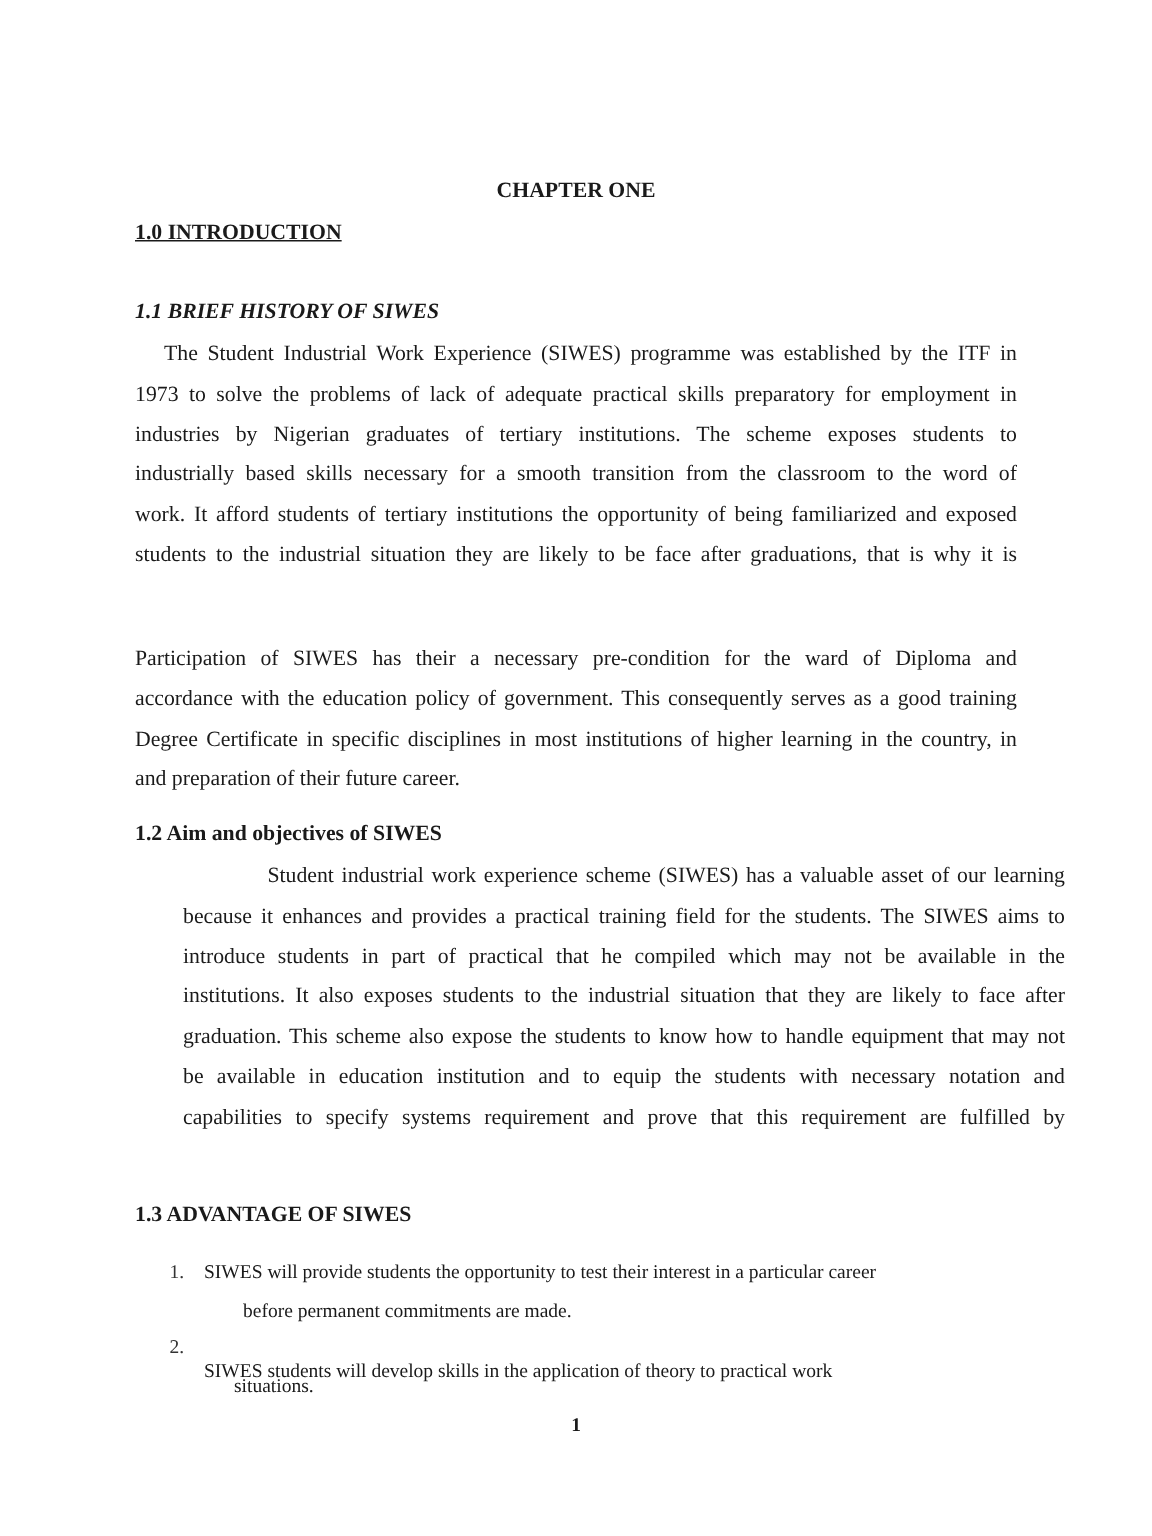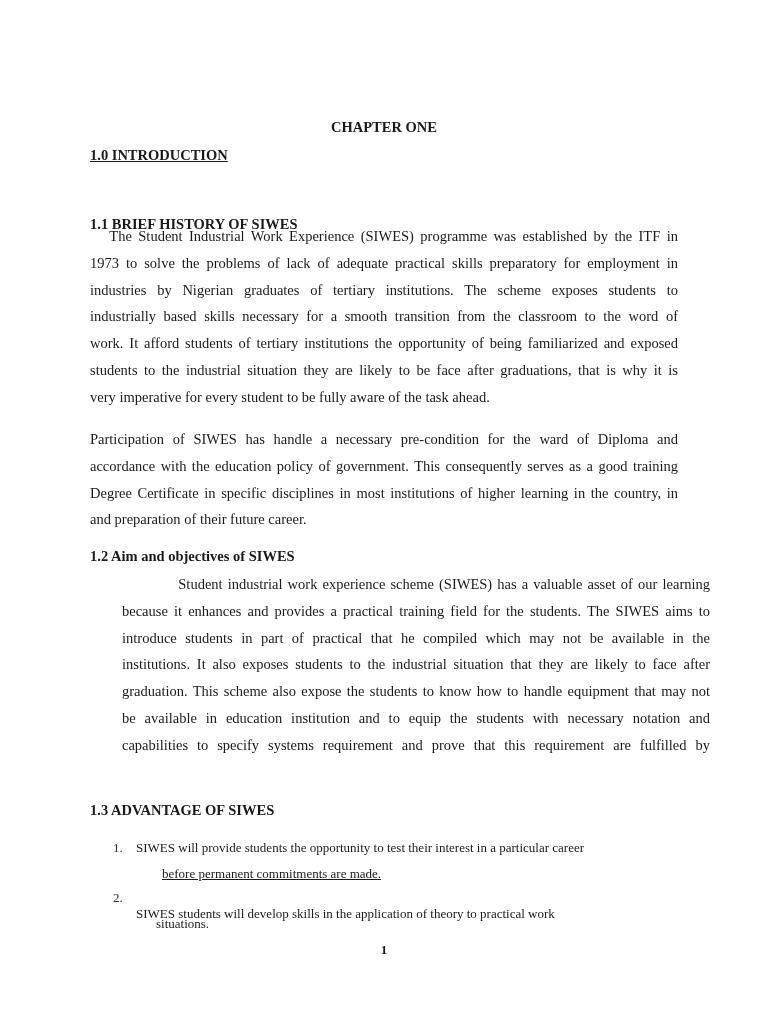--- a/index.html
+++ b/index.html
@@ -84,34 +84,33 @@
   </style>
 </head>
 <body>
 
 <div class="page">
 
   <div class="abs chapter">CHAPTER ONE</div>
 
   <div class="abs heading" style="top:147px;text-decoration:underline;">1.0  INTRODUCTION</div>
 
-  <div class="abs heading" style="top:216px;">1.1 BRIEF HISTORY OF SIWES</div>
+  <div class="abs heading" style="top:200px;font-style:italic;">1.1 BRIEF HISTORY OF SIWES</div>
 
   <div class="para" style="top:223px;">
     <span class="line">&nbsp;&nbsp;&nbsp;The Student Industrial Work Experience (SIWES) programme was established by the ITF in</span>
     <span class="line">1973 to solve the problems of lack of adequate practical skills preparatory for employment in</span>
     <span class="line">industries by Nigerian graduates of tertiary institutions. The scheme exposes students to</span>
     <span class="line">industrially based skills necessary for a smooth transition from the classroom to the word of</span>
     <span class="line">work. It afford students of tertiary institutions the opportunity of being familiarized and exposed</span>
     <span class="line">students to the industrial situation they are likely to be face after graduations, that is why it is</span>
-    <span class="line last">very imperative for every student to be fully aware of the task ahead.</span>
   </div>
 
   <div class="para" style="top:426px;">
-    <span class="line">Participation of SIWES has handle a necessary pre-condition for the ward of Diploma and</span>
+    <span class="line">Participation of SIWES has their a necessary pre-condition for the ward of Diploma and</span>
     <span class="line">accordance with the education policy of government. This consequently serves as a good training</span>
     <span class="line">Degree Certificate in specific disciplines in most institutions of higher learning in the country, in</span>
     <span class="line last">and preparation of their future career.</span>
   </div>
 
   <div class="abs heading" style="top:548px;">1.2 Aim and objectives of SIWES</div>
 
   <div class="para" style="top:571px;margin-left:32px;">
     <span class="line">&nbsp;&nbsp;&nbsp;&nbsp;&nbsp;&nbsp;&nbsp;&nbsp;&nbsp;&nbsp;&nbsp;Student industrial work experience scheme (SIWES) has a valuable asset of our learning</span>
     <span class="line">because it enhances and provides a practical training field for the students. The SIWES aims to</span>
@@ -121,21 +120,21 @@
     <span class="line">be available in education institution and to equip the students with necessary notation and</span>
     <span class="line">capabilities to specify systems requirement and prove that this requirement are fulfilled by</span>
   </div>
 
   <div class="abs heading" style="top:802px;">1.3  ADVANTAGE OF SIWES</div>
 
   <div class="list" style="top:840px;">
     <div class="list-item" style="top:0;">
       <span class="list-num" style="top:0;">1.</span>
       <span class="list-line1" style="top:0;">SIWES will provide students the opportunity to test their interest in a particular career</span>
-      <span class="list-line2" style="top:26px; left:72px;text-decoration:underline;">before permanent commitments are made.</span>
+      <span class="list-line2" style="top:26px; left:72px;">before permanent commitments are made.</span>
     </div>
     <div class="list-item" style="top:50px;">
       <span class="list-num" style="top:0;">2.</span>
       <span class="list-line1" style="top:16px;">SIWES students will develop skills in the application of theory to practical work</span>
       <span class="list-line2" style="top:26px; left:66px;">situations.</span>
     </div>
   </div>
 
   <div class="abs page-number">1</div>
 

